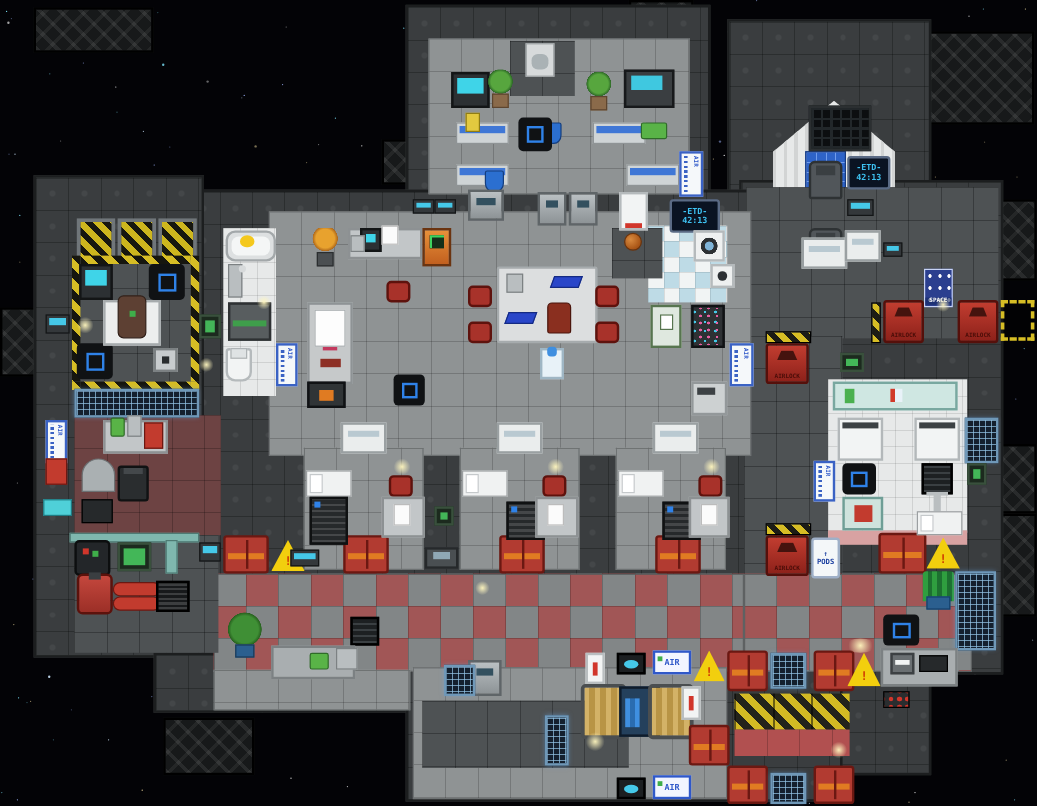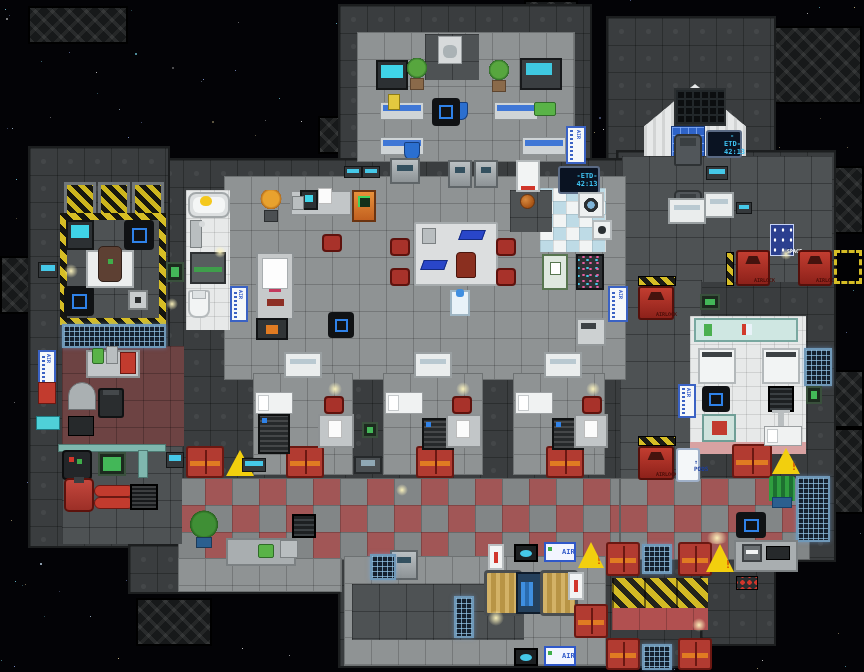--- a/index.html
+++ b/index.html
@@ -21,21 +21,21 @@
   .f-maroon{background:#6d4343;background-image:linear-gradient(rgba(0,0,0,.22) 1px,transparent 1px),linear-gradient(90deg,rgba(0,0,0,.22) 1px,transparent 1px);background-size:27px 27px;}
   .f-pink{background:#d8a2a2;}
   .f-redrow{background:#b15050;background-image:linear-gradient(90deg,rgba(0,0,0,.2) 1px,transparent 1px);background-size:27px 27px;}
   .f-checker{background:conic-gradient(#a15656 25%,#828687 0 50%,#a15656 0 75%,#828687 0) 0 0/54px 54px;box-shadow:inset 0 0 0 1px #5e6162;background-blend-mode:normal;}
   .f-checker{background-image:linear-gradient(rgba(0,0,0,.2) 1px,transparent 1px),linear-gradient(90deg,rgba(0,0,0,.2) 1px,transparent 1px),conic-gradient(#a15656 25%,#828687 0 50%,#a15656 0 75%,#828687 0);background-size:27px 27px,27px 27px,54px 54px;}
   .f-checkerblue{background-image:linear-gradient(rgba(0,0,0,.1) 1px,transparent 1px),linear-gradient(90deg,rgba(0,0,0,.1) 1px,transparent 1px),conic-gradient(#f1f4f4 25%,#bedbe6 0 50%,#f1f4f4 0 75%,#bedbe6 0);background-size:13px 13px,13px 13px,26px 26px;}
   .f-hazfloor{background:repeating-linear-gradient(45deg,#d3ba24 0 6px,#23231b 6px 12px);background-image:linear-gradient(90deg,rgba(0,0,0,.5) 2px,transparent 2px),repeating-linear-gradient(45deg,#d3ba24 0 6px,#23231b 6px 12px);background-size:32px 100%,auto;}
   .f-blue{background:#2e63c8;background-image:linear-gradient(rgba(130,170,245,.8) 1px,transparent 1px),linear-gradient(90deg,rgba(130,170,245,.8) 1px,transparent 1px);background-size:8px 8px;border:1px solid #16397e;}
   .f-hullwhite{background:#e7e9e9;background-image:repeating-linear-gradient(90deg,#d2d4d4 0 3px,transparent 3px 9px);clip-path:polygon(0 30%,50% 0,100% 30%,100% 100%,0 100%);border:0;}
   .o{z-index:4;}
-  .o span{position:absolute;left:16px;right:0;white-space:pre-line;text-align:center;pointer-events:none;}
+  .o span{position:absolute;left:0;right:0;white-space:pre-line;text-align:center;pointer-events:none;}
   .k-doorred{background:linear-gradient(#c23d30,#8d211a);border:2px solid #55100b;border-radius:3px;}
   .k-doorred::before{content:"";position:absolute;top:4px;left:5px;right:5px;height:8px;background:#45130e;clip-path:polygon(12% 100%,28% 0,72% 0,88% 100%);}
   .k-doorred span{bottom:1px;font-size:5px;font-weight:bold;color:#4a0d08;letter-spacing:0;}
   .k-doorem{background:#b23b31;border:2px solid #6b1812;border-radius:3px;}
   .k-doorem::before{content:"";position:absolute;top:45%;left:2px;right:2px;height:5px;background:#e07b22;}
   .k-doorem::after{content:"";position:absolute;top:2px;bottom:2px;left:50%;width:2px;background:#6b1812;}
   .k-doorgray{background:linear-gradient(#bac0c3,#8d9396);border:2px solid #5f6568;}
   .k-doorgray::before{content:"";position:absolute;top:5px;left:5px;right:5px;height:6px;background:#33505f;}
   .k-doorwhite{background:#eaeded;border:2px solid #9aa0a2;}
   .k-doorwhite::before{content:"";position:absolute;top:5px;left:4px;right:4px;height:5px;background:#b9c9d1;}

